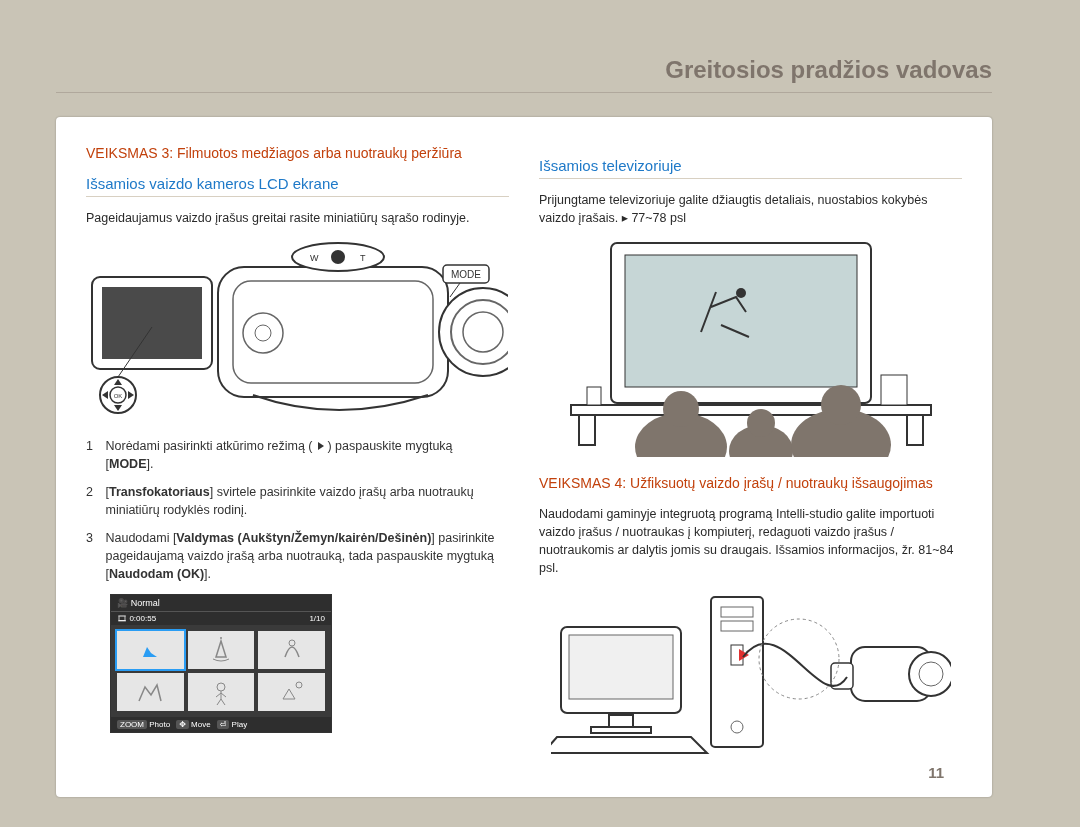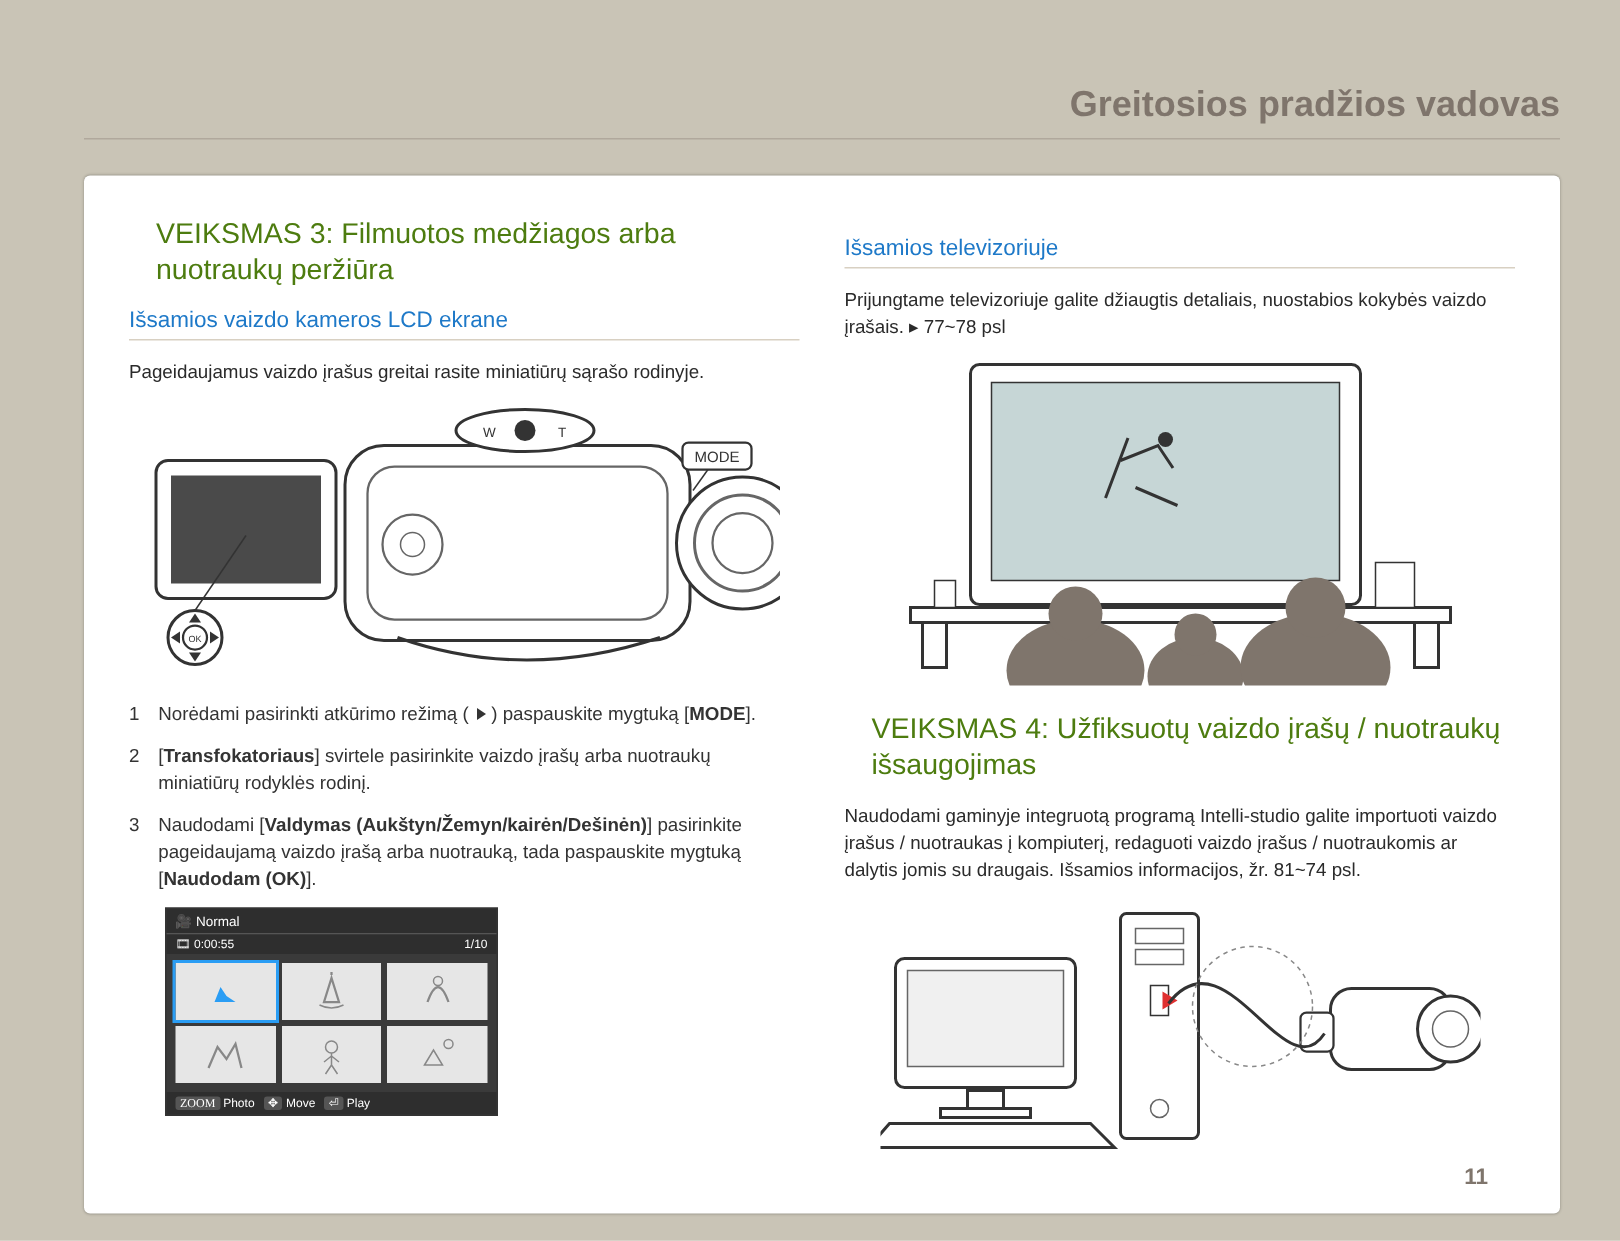--- a/index.html
+++ b/index.html
@@ -9,21 +9,21 @@
     font-family: Arial, Helvetica, sans-serif;
     color: #333;
     width: 1080px;
     height: 827px;
     overflow: hidden;
   }
   .page {
     width: 1080px;
     height: 661px;
     box-sizing: border-box;
-    padding: 56px 40px 20px 56px;
+    padding: 56px 88px 20px 56px;
     position: relative;
   }
   .header-title {
     text-align: right;
     font-size: 24px;
     font-weight: bold;
     color: #7f756c;
     border-bottom: 1px solid #b0a89c;
     padding-bottom: 8px;
     margin-bottom: 24px;
@@ -36,25 +36,25 @@
     display: flex;
     gap: 30px;
     position: relative;
     min-height: 640px;
     box-sizing: border-box;
   }
   .col {
     flex: 1;
   }
   .step-heading {
-    color: #4d7c0f;
-    font-size: 19px;
+    color: #c2410c;
+    font-size: 14px;
     font-weight: normal;
     line-height: 1.25;
-    margin: 0 0 10px 18px;
+    margin: 0 0 10px 0;
   }
   .sub-heading {
     color: #1e79c8;
     font-size: 15px;
     border-bottom: 1px solid #d8d0c2;
     padding-bottom: 4px;
     margin: 12px 0 8px 0;
   }
   .body-text {
     font-size: 12.5px;
@@ -134,21 +134,20 @@
     display: flex;
     gap: 6px;
     padding: 3px 6px;
     background: #2e2e2e;
     font-size: 8px;
   }
   .btn-chip {
     background: #555;
     border-radius: 2px;
     padding: 0 3px;
-    font-family: Liberation Serif, serif;
   }
   
   .play-icon {
     width:0;height:0;
     border-left:6px solid #333;
     border-top:4px solid transparent;
     border-bottom:4px solid transparent;
     display:inline-block;
     vertical-align:middle;
     margin-left:2px;
@@ -310,21 +309,21 @@
           <circle cx="130" cy="172" r="18" fill="#7f756c"></circle>
           <ellipse cx="210" cy="214" rx="32" ry="26" fill="#7f756c"></ellipse>
           <circle cx="210" cy="186" r="14" fill="#7f756c"></circle>
           <ellipse cx="290" cy="208" rx="50" ry="36" fill="#7f756c"></ellipse>
           <circle cx="290" cy="168" r="20" fill="#7f756c"></circle>
         </svg>
       </div>
 
       <h2 class="step-heading" style="margin-top:18px">VEIKSMAS 4: Užfiksuotų vaizdo įrašų / nuotraukų išsaugojimas</h2>
 
-      <p class="body-text">Naudodami gaminyje integruotą programą Intelli-studio galite importuoti vaizdo įrašus / nuotraukas į kompiuterį, redaguoti vaizdo įrašus / nuotraukomis ar dalytis jomis su draugais. Išsamios informacijos, žr. 81~74 psl.</p>
+      <p class="body-text">Naudodami gaminyje integruotą programą Intelli-studio galite importuoti vaizdo įrašus / nuotraukas į kompiuterį, redaguoti vaizdo įrašus / nuotraukomis ar dalytis jomis su draugais. Išsamios informacijos, žr. 81~84 psl.</p>
 
       <div class="fig">
         <svg width="400" height="170" viewBox="0 0 400 170">
 
           <rect x="10" y="40" width="120" height="86" rx="6" fill="#fff" stroke="#333" stroke-width="2"></rect>
           <rect x="18" y="48" width="104" height="64" fill="#f0f0f0" stroke="#666"></rect>
           <rect x="58" y="128" width="24" height="12" fill="#fff" stroke="#333" stroke-width="2"></rect>
           <rect x="40" y="140" width="60" height="6" fill="#fff" stroke="#333" stroke-width="2"></rect>
 
           <path d="M6 150 L140 150 L156 166 L-8 166 Z" fill="#fff" stroke="#333" stroke-width="2"></path>

